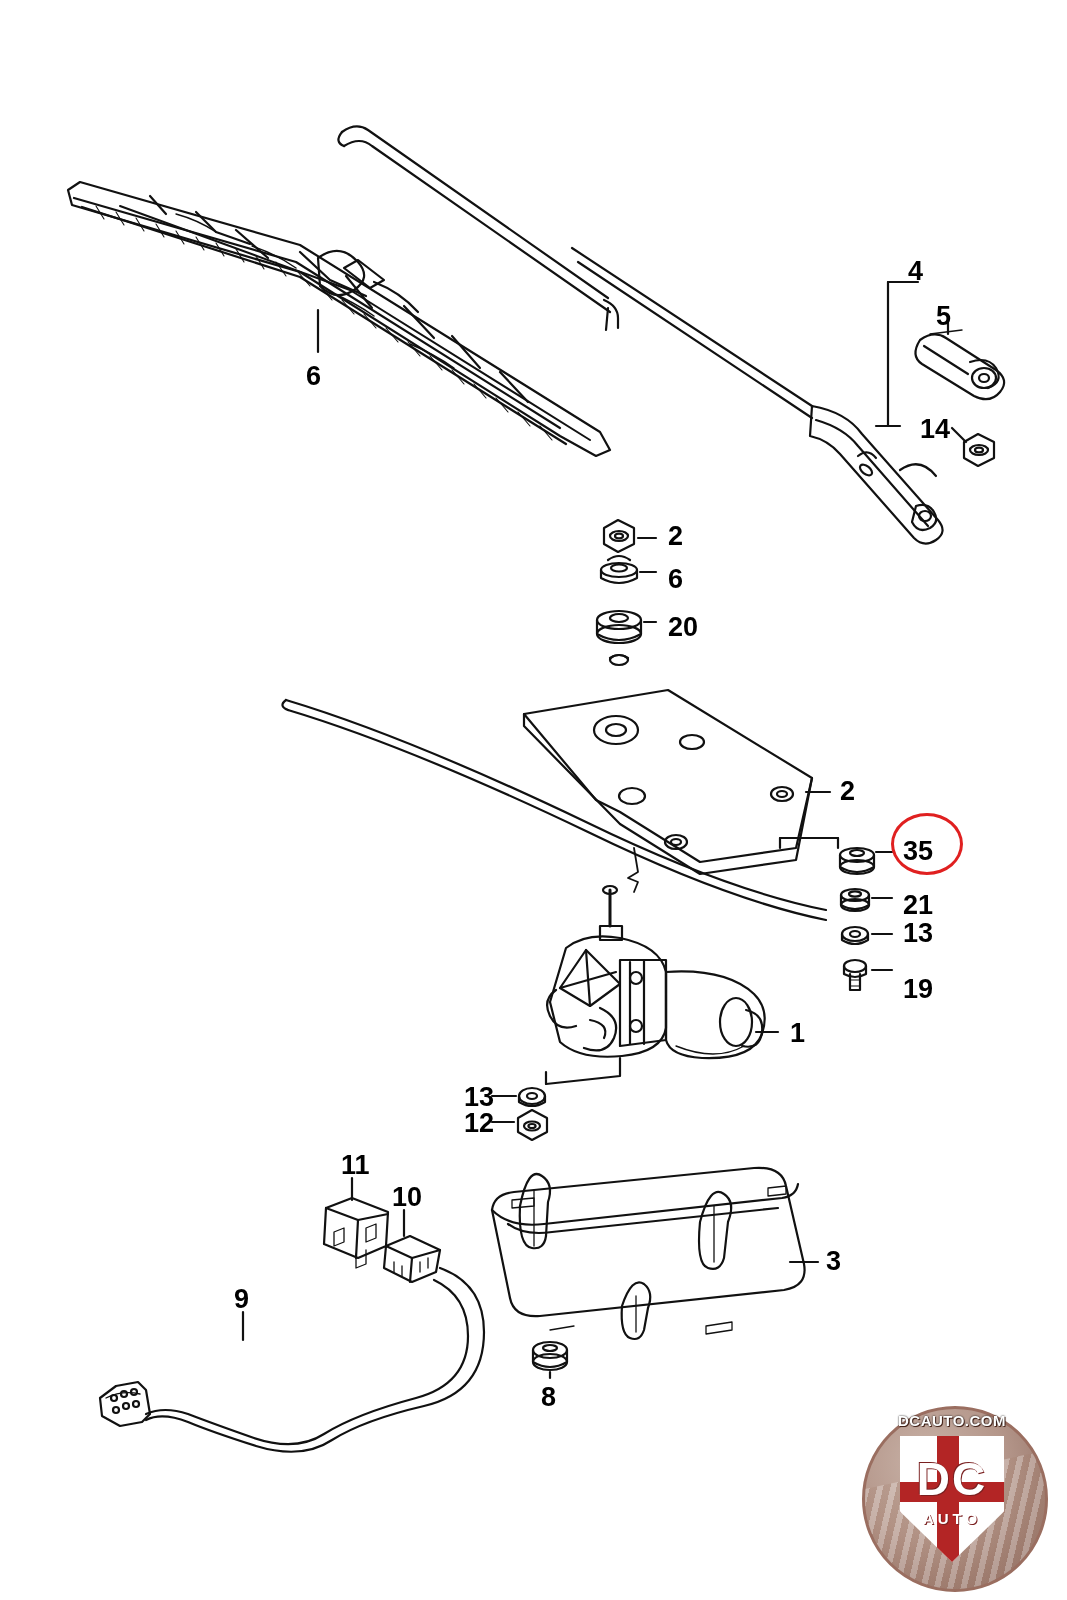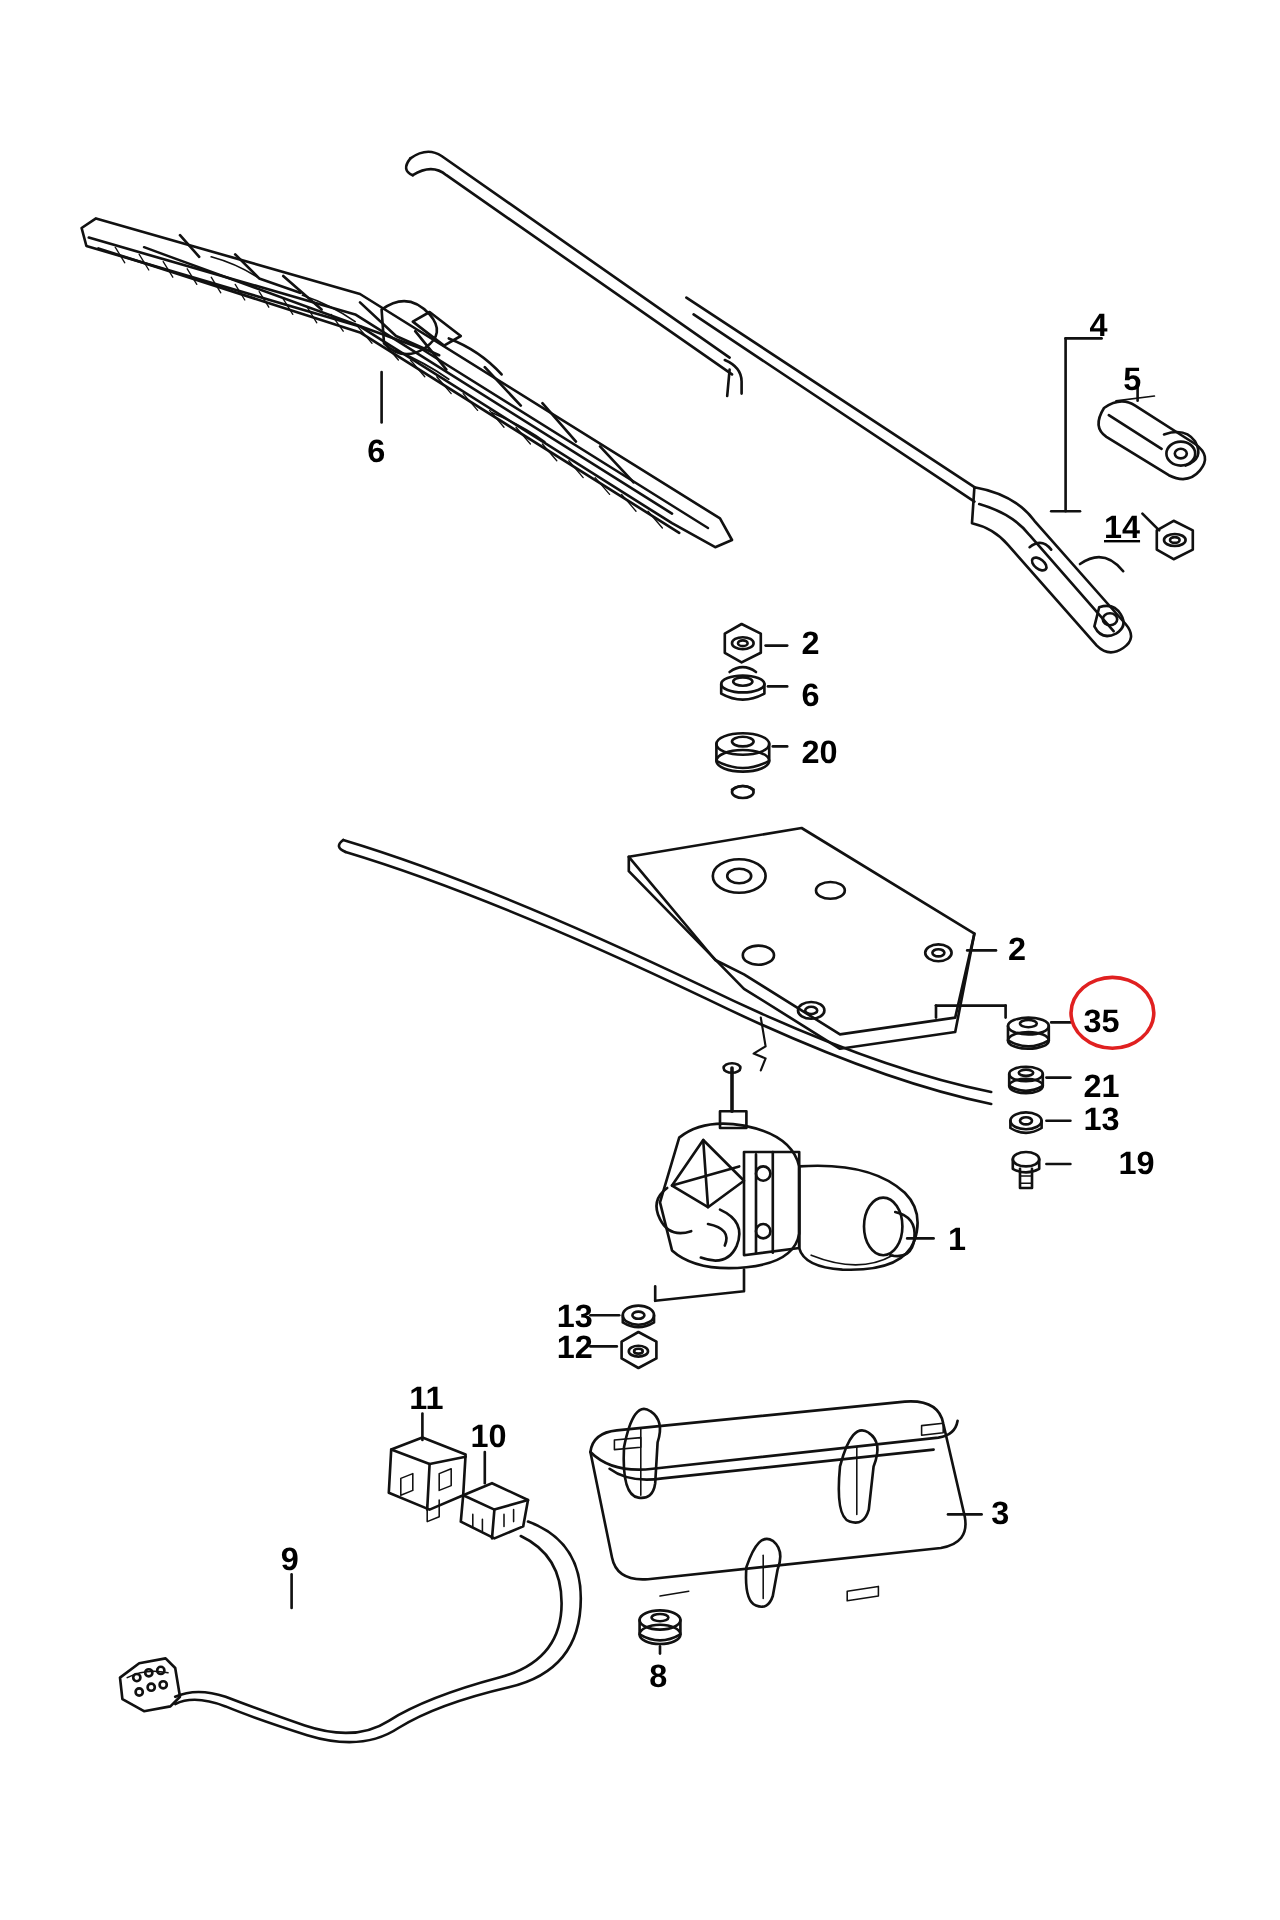--- a/index.html
+++ b/index.html
@@ -302,33 +302,43 @@
       <ellipse cx="550" cy="1348" rx="7" ry="3"></ellipse>
     </g>
     <path d="M550 1372 L550 1378"></path>
 
   </svg>
 
   <div class="hl-ring" style="left:891px;top:813px;width:66px;height:56px;"></div>
 
   <div class="callout big" style="left:908px;top:258px;">4</div>
   <div class="callout big" style="left:936px;top:303px;">5</div>
-  <div class="callout big" style="left:920px;top:426px;text-decoration:underline;">14</div>
+  <div class="callout big" style="left:920px;top:416px;">14</div>
   <div class="callout big" style="left:306px;top:363px;">6</div>
   <div class="callout big" style="left:668px;top:523px;">2</div>
   <div class="callout big" style="left:668px;top:566px;">6</div>
   <div class="callout big" style="left:668px;top:614px;">20</div>
   <div class="callout big" style="left:840px;top:778px;">2</div>
   <div class="callout big" style="left:903px;top:838px;">35</div>
   <div class="callout big" style="left:903px;top:892px;">21</div>
   <div class="callout big" style="left:903px;top:920px;">13</div>
-  <div class="callout big" style="left:903px;top:956px;margin-left:29px;">19</div>
+  <div class="callout big" style="left:903px;top:976px;">19</div>
   <div class="callout big" style="left:790px;top:1020px;">1</div>
   <div class="callout big" style="left:464px;top:1084px;">13</div>
   <div class="callout big" style="left:464px;top:1110px;">12</div>
   <div class="callout big" style="left:341px;top:1152px;">11</div>
   <div class="callout big" style="left:392px;top:1184px;">10</div>
   <div class="callout big" style="left:826px;top:1248px;">3</div>
   <div class="callout big" style="left:234px;top:1286px;">9</div>
   <div class="callout big" style="left:541px;top:1384px;">8</div>
 
+  <div id="logo">
+    <div class="disc"></div>
+    <div class="shield">
+      <div class="cross-v"></div>
+      <div class="cross-h"></div>
+    </div>
+    <div class="dcauto">DCAUTO.COM</div>
+    <div class="dc">DC</div>
+    <div class="auto">AUTO</div>
+  </div>
 
 </div>
 
 </body></html>

